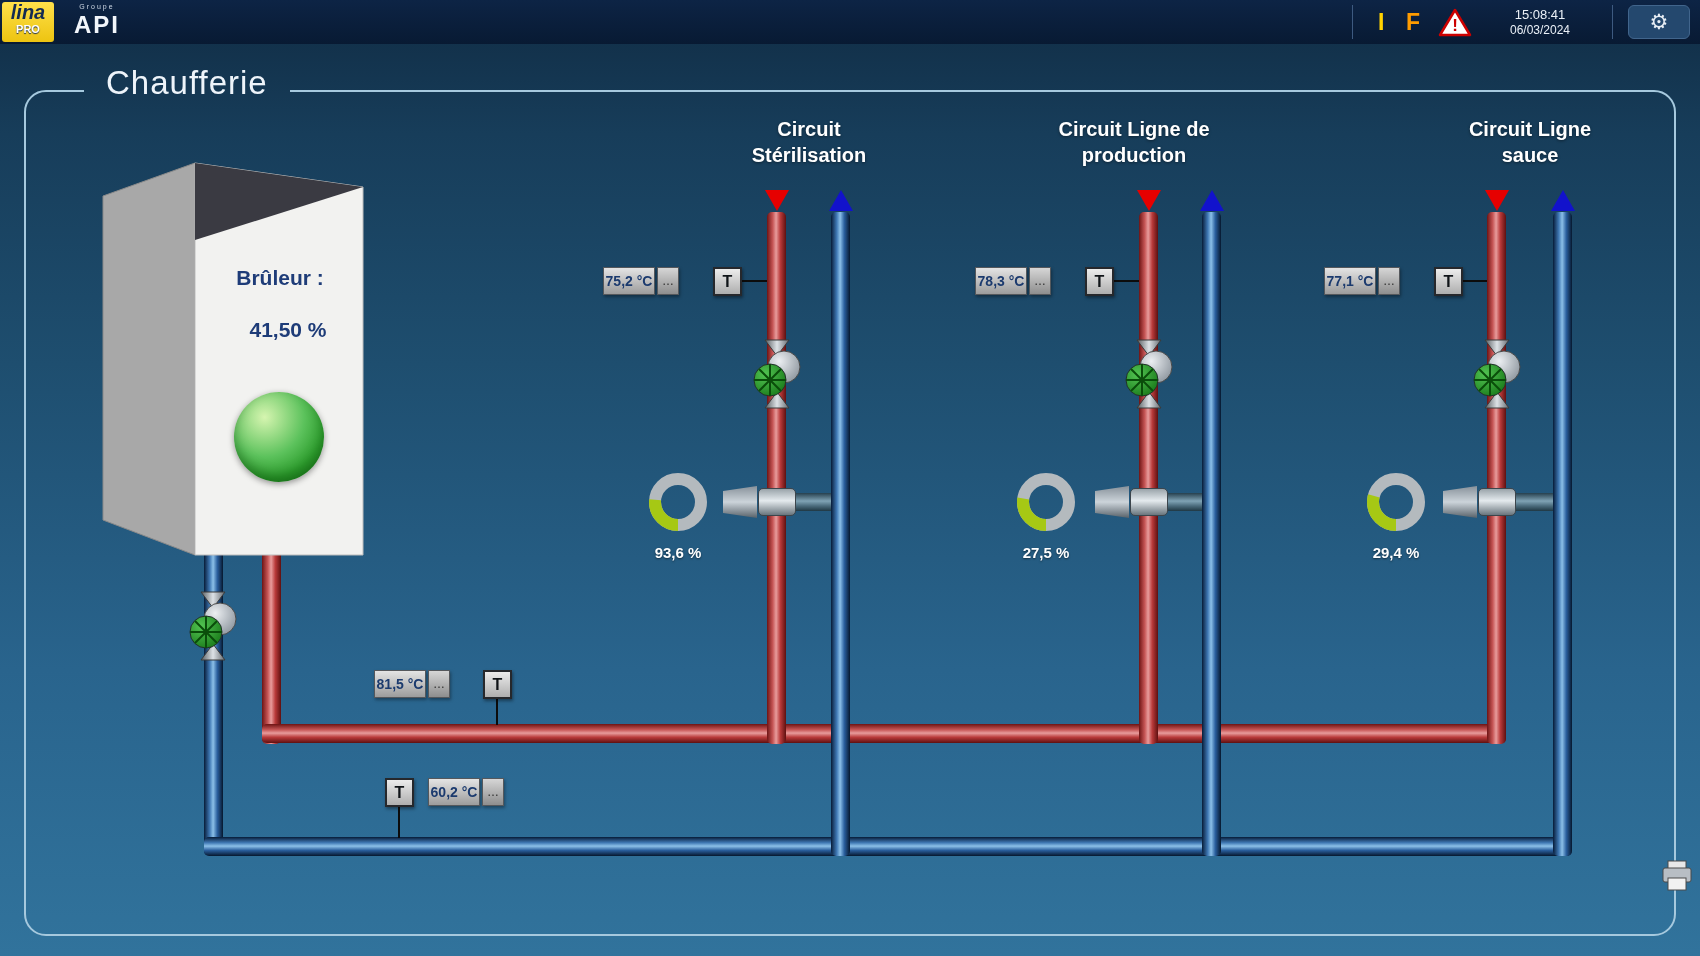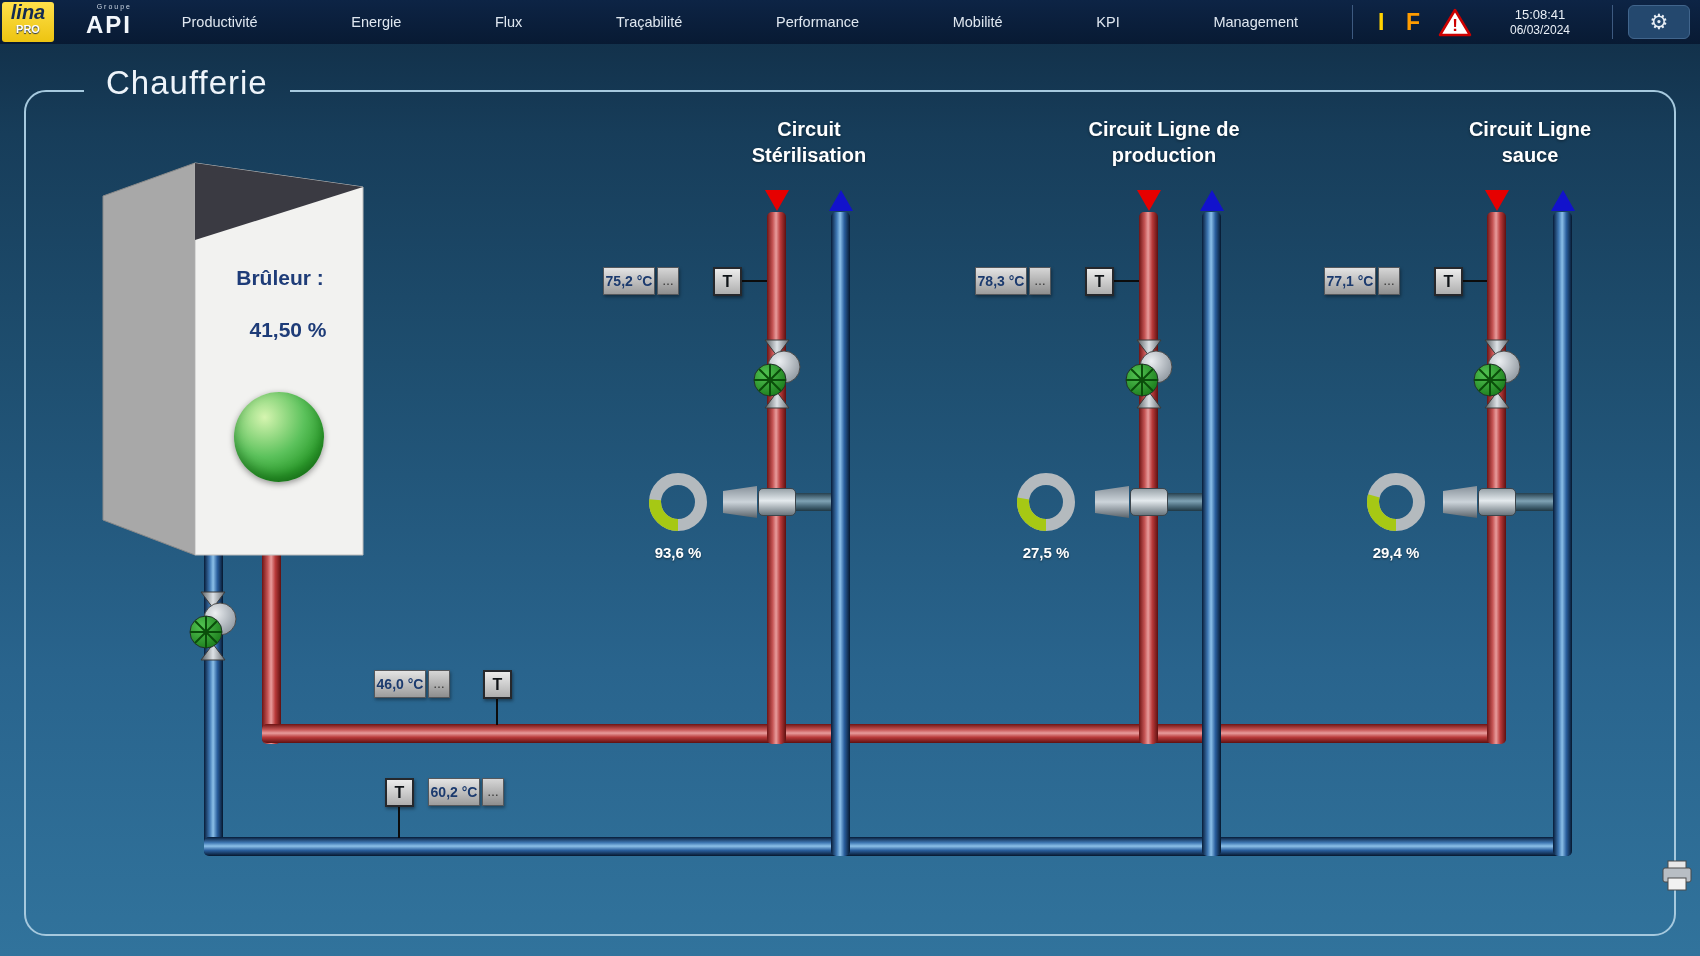--- a/index.html
+++ b/index.html
@@ -17,21 +17,21 @@
     background: linear-gradient(180deg, #0d2445, #081a33);
     z-index: 50;
   }
   .logo-lina {
     position: absolute; left: 2px; top: 2px; width: 52px; height: 40px;
     background: linear-gradient(180deg, #ffe04a, #edc411);
     border-radius: 3px; text-align: center; cursor: pointer;
   }
   .logo-lina .lina { font-size: 20px; font-weight: bold; font-style: italic; color: #132a52; line-height: 20px; }
   .logo-lina .pro  { font-size: 11px; font-weight: bold; color: #ffffff; text-shadow: 0 1px 1px #132a52; line-height: 14px; }
-  .logo-api { position: absolute; left: 62px; top: 2px; width: 70px; height: 40px; text-align: right; }
+  .logo-api { position: absolute; left: 62px; top: 2px; width: 70px; height: 40px; text-align: center; }
   .logo-api .groupe { font-size: 7px; color: #cfd9e6; letter-spacing: 2px; line-height: 9px; }
   .logo-api .api { font-size: 24px; font-weight: bold; color: #f2f6fb; letter-spacing: 2px; line-height: 28px; }
   .nav-items {
     position: absolute; left: 135px; top: 0; width: 1210px; height: 44px;
     display: flex; justify-content: space-around; align-items: center;
   }
   .nav-item { color: #dfe7f0; font-size: 14.5px; cursor: pointer; padding: 4px 8px; }
   .nav-sep { position: absolute; top: 5px; width: 1px; height: 34px; background: #3d5a80; }
   .lang-letter { position: absolute; top: 8px; font-size: 23px; font-weight: bold; line-height: 28px; cursor: pointer; }
   .nav-warning { position: absolute; left: 1438px; top: 8px; cursor: pointer; }
@@ -148,30 +148,20 @@
 
 <div class="nav">
   <div class="logo-lina">
     <div class="lina">lina</div>
     <div class="pro">PRO</div>
   </div>
   <div class="logo-api">
     <div class="groupe">Groupe</div>
     <div class="api">API</div>
   </div>
-  <div class="nav-items">
-    <span class="nav-item">Productivité</span>
-    <span class="nav-item">Energie</span>
-    <span class="nav-item">Flux</span>
-    <span class="nav-item">Traçabilité</span>
-    <span class="nav-item">Performance</span>
-    <span class="nav-item">Mobilité</span>
-    <span class="nav-item">KPI</span>
-    <span class="nav-item">Management</span>
-  </div>
   <div class="nav-sep" style="left:1352px"></div>
   <span class="lang-letter" style="left:1378px;color:#ffd200">I</span>
   <span class="lang-letter" style="left:1406px;color:#ff9c00">F</span>
   <div class="nav-warning">
     <svg width="34" height="29" viewBox="0 0 34 29">
       <polygon points="17,2 32,27 2,27" fill="#ffffff" stroke="#cc0000" stroke-width="2.5" stroke-linejoin="round"></polygon>
       <text x="17" y="23" text-anchor="middle" font-size="17" font-weight="bold" fill="#cc0000">!</text>
     </svg>
   </div>
   <div class="nav-clock">
@@ -204,21 +194,21 @@
 
 <div class="arrow-down" style="left:765px;top:190px"></div>
 <div class="arrow-up" style="left:829px;top:190px"></div>
 <div class="arrow-down" style="left:1137px;top:190px"></div>
 <div class="arrow-up" style="left:1200px;top:190px"></div>
 <div class="arrow-down" style="left:1485px;top:190px"></div>
 <div class="arrow-up" style="left:1551px;top:190px"></div>
 
 <div class="circuit-title" style="left:659px;top:116px">Circuit
 Stérilisation</div>
-<div class="circuit-title" style="left:1014px;top:116px">Circuit Ligne de
+<div class="circuit-title" style="left:984px;top:116px">Circuit Ligne de
 production</div>
 <div class="circuit-title" style="left:1380px;top:116px">Circuit Ligne
 sauce</div>
 
 <div class="boiler">
   <svg width="280" height="420" viewBox="0 0 280 420">
     <polygon points="8,51 100,18 100,410 8,375" fill="#a8a8a8" stroke="#8a8a8a" stroke-width="1"></polygon>
     <polygon points="100,18 268,42 268,410 100,410" fill="#f2f2f0" stroke="#bdbdbd" stroke-width="1"></polygon>
     <polygon points="100,18 268,42 100,95" fill="#3a3a42"></polygon>
   </svg>
@@ -292,21 +282,21 @@
 </svg>
 <svg class="gauge" style="left:1362px;top:468px" width="68" height="68" viewBox="0 0 68 68">
   <circle cx="34" cy="34" r="23" fill="none" stroke="#b4babe" stroke-width="12"></circle>
   <circle cx="34" cy="34" r="23" fill="none" stroke="#a6c814" stroke-width="12" pathLength="100" transform="rotate(90 34 34)" stroke-dasharray="29.4 70.6"></circle>
 </svg>
 <div class="valve-actuator" style="left:1443px;top:486px"></div>
 <div class="valve-body" style="left:1478px;top:488px"></div>
 <div class="gauge-label" style="left:1346px;top:544px">29,4 %</div>
 
 <div class="temp-display" style="left:374px;top:670px">
-  <div class="temp-value">46,0 °C</div>
+  <div class="temp-value">81,5 °C</div>
   <div class="dots-btn">…</div>
 </div>
 <div class="t-box" style="left:483px;top:670px">T</div>
 <div class="wire" style="left:496px;top:699px;width:2px;height:26px"></div>
 
 <div class="t-box" style="left:385px;top:778px">T</div>
 <div class="temp-display" style="left:428px;top:778px">
   <div class="temp-value">60,2 °C</div>
   <div class="dots-btn">…</div>
 </div>

